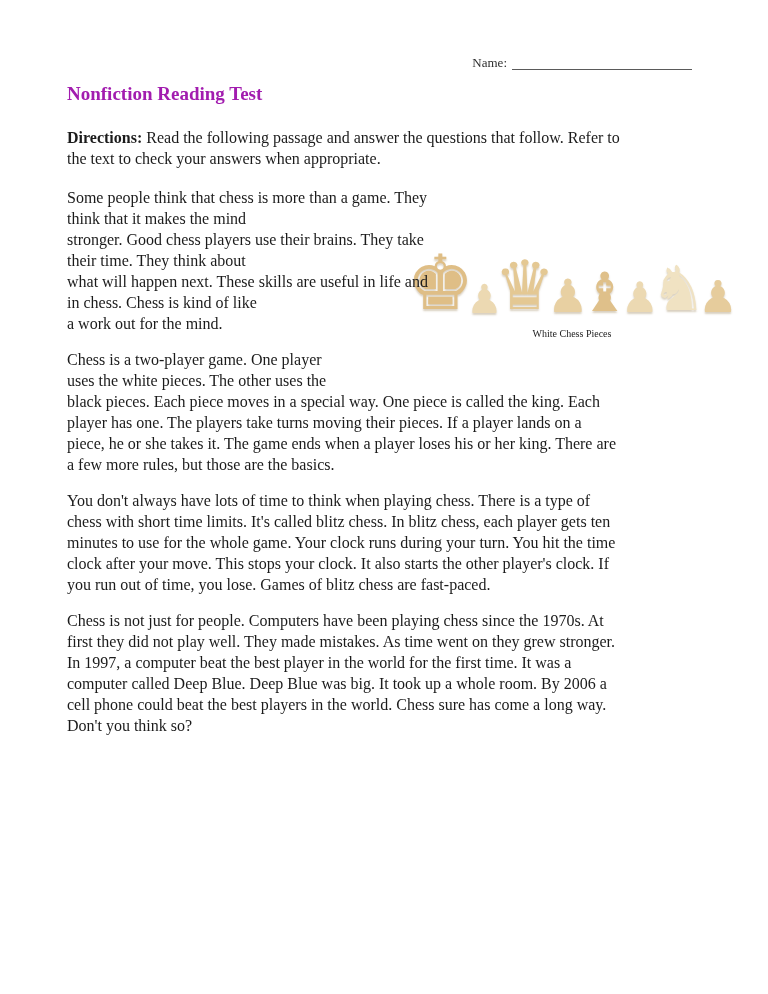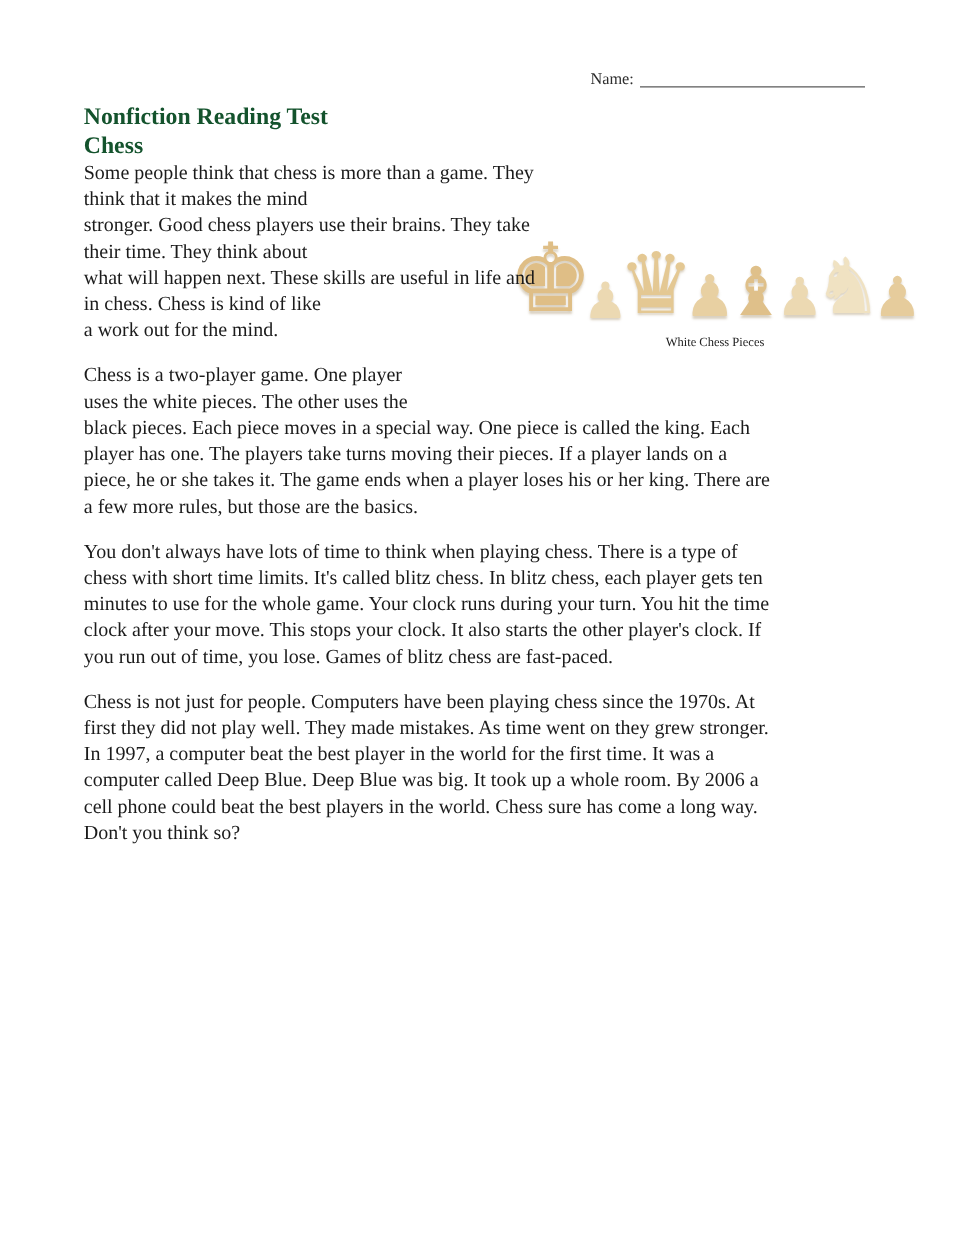--- a/index.html
+++ b/index.html
@@ -40,21 +40,21 @@
     width: 180px;
     height: 13px;
     border-bottom: 1px solid #5a5a5a;
   }
   
   h1.title, h2.subtitle {
     margin: 0;
     font-size: 19px;
     font-weight: bold;
     line-height: 23px;
-    color: #14532d;
+    color: #a21caf;
   }
   h1.title { margin-top: 3px; }
   
   .directions {
     margin: 22px 0 18px 0;
     font-size: 16px;
     line-height: 21px;
   }
   .directions strong { font-weight: bold; }
   .directions span { white-space: pre-line; }
@@ -104,22 +104,26 @@
 <body>
 
 <div class="page">
 
   <div class="name-row">
     <span class="name-label">Name:</span>
     <span class="name-line"></span>
   </div>
 
   <h1 class="title">Nonfiction Reading Test</h1>
-  <h2 class="subtitle">Chess</h2>
 
+  <p class="directions">
+    <strong>Directions:</strong>
+    <span>Read the following passage and answer the questions that follow. Refer to
+the text to check your answers when appropriate.</span>
+  </p>
 
   <div class="passage">
 
     <figure class="chess-figure">
       <div class="pieces">
         <span class="pc pc1">♚</span>
         <span class="pc pc2">♟</span>
         <span class="pc pc3">♛</span>
         <span class="pc pc4">♟</span>
         <span class="pc pc5">♝</span>

